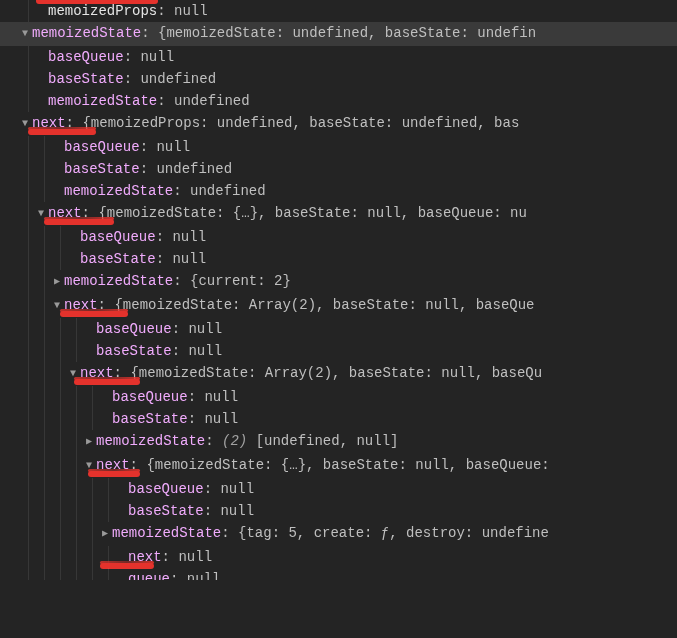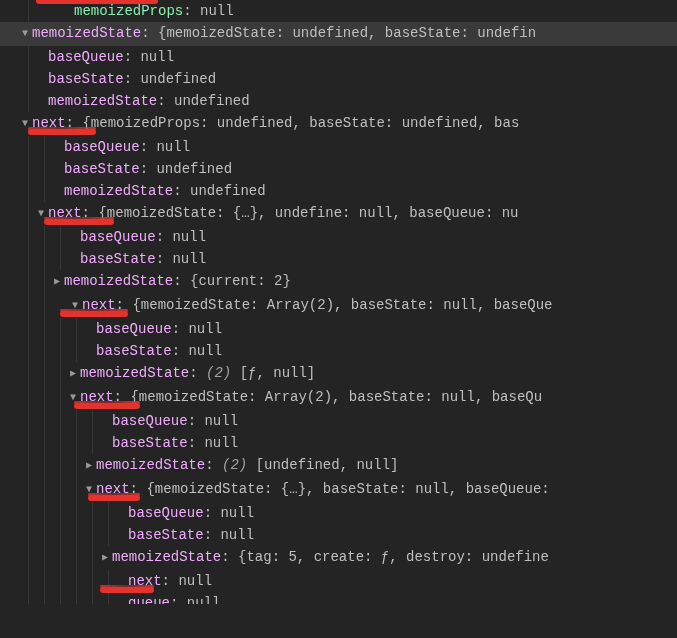--- a/index.html
+++ b/index.html
@@ -25,21 +25,21 @@
     text-align: center;
     user-select: none;
     font-size: 10px;
     margin-right: 2px;
     transform: translateY(-1px);
   }
   .arrow.down::before { content: "▼"; }
   .arrow.right::before { content: "▶"; }
   .arrow.none { visibility: hidden; }
   .key { color: #f0abfc; }
-  .key.muted { color: #86efac; margin-left: 26px; }
+  .key.muted { color: #e5e5e5; }
   .colon { color: #bfbfbf; }
   .str, .num, .val { color: #bfbfbf; }
   .italic { font-style: italic; color: #a2a2a2; }
   .hl { background: #3a3a3a; }
   .scribble {
     position: absolute;
     height: 6px;
     background: #e4322c;
     border-radius: 3px;
     pointer-events: none;
@@ -66,28 +66,27 @@
 <div class="tree" id="tree">
     <div class="row" style="padding-left: 36px;"><div class="guide" style="left: 28px;"></div><span class="arrow none"></span><span class="key muted">memoizedProps</span><span class="colon">: </span><span class="val">null</span><div class="scribble" style="left: 36px; width: 122px; top: -2px;"></div></div>
     <div class="row hl" style="padding-left: 20px;"><span class="arrow down"></span><span class="key">memoizedState</span><span class="colon">: </span><span class="val">{memoizedState: undefined, baseState: undefin</span></div>
     <div class="row" style="padding-left: 36px;"><div class="guide" style="left: 28px;"></div><span class="arrow none"></span><span class="key">baseQueue</span><span class="colon">: </span><span class="val">null</span></div>
     <div class="row" style="padding-left: 36px;"><div class="guide" style="left: 28px;"></div><span class="arrow none"></span><span class="key">baseState</span><span class="colon">: </span><span class="val">undefined</span></div>
     <div class="row" style="padding-left: 36px;"><div class="guide" style="left: 28px;"></div><span class="arrow none"></span><span class="key">memoizedState</span><span class="colon">: </span><span class="val">undefined</span></div>
     <div class="row" style="padding-left: 20px;"><span class="arrow down"></span><span class="key">next</span><span class="colon">: </span><span class="val">{memoizedProps: undefined, baseState: undefined, bas</span><div class="scribble" style="left: 28px; width: 68px; top: 17px;"></div></div>
     <div class="row" style="padding-left: 52px;"><div class="guide" style="left: 28px;"></div><div class="guide" style="left: 44px;"></div><span class="arrow none"></span><span class="key">baseQueue</span><span class="colon">: </span><span class="val">null</span></div>
     <div class="row" style="padding-left: 52px;"><div class="guide" style="left: 28px;"></div><div class="guide" style="left: 44px;"></div><span class="arrow none"></span><span class="key">baseState</span><span class="colon">: </span><span class="val">undefined</span></div>
     <div class="row" style="padding-left: 52px;"><div class="guide" style="left: 28px;"></div><div class="guide" style="left: 44px;"></div><span class="arrow none"></span><span class="key">memoizedState</span><span class="colon">: </span><span class="val">undefined</span></div>
-    <div class="row" style="padding-left: 36px;"><div class="guide" style="left: 28px;"></div><span class="arrow down"></span><span class="key">next</span><span class="colon">: </span><span class="val">{memoizedState: {…}, undefine: null, baseQueue: nu</span><div class="scribble" style="left: 44px; width: 70px; top: 17px;"></div></div>
+    <div class="row" style="padding-left: 36px;"><div class="guide" style="left: 28px;"></div><span class="arrow down"></span><span class="key">next</span><span class="colon">: </span><span class="val">{memoizedState: {…}, baseState: null, baseQueue: nu</span><div class="scribble" style="left: 44px; width: 70px; top: 17px;"></div></div>
     <div class="row" style="padding-left: 68px;"><div class="guide" style="left: 28px;"></div><div class="guide" style="left: 44px;"></div><div class="guide" style="left: 60px;"></div><span class="arrow none"></span><span class="key">baseQueue</span><span class="colon">: </span><span class="val">null</span></div>
     <div class="row" style="padding-left: 68px;"><div class="guide" style="left: 28px;"></div><div class="guide" style="left: 44px;"></div><div class="guide" style="left: 60px;"></div><span class="arrow none"></span><span class="key">baseState</span><span class="colon">: </span><span class="val">null</span></div>
     <div class="row" style="padding-left: 52px;"><div class="guide" style="left: 28px;"></div><div class="guide" style="left: 44px;"></div><span class="arrow right"></span><span class="key">memoizedState</span><span class="colon">: </span><span class="val">{current: 2}</span></div>
-    <div class="row" style="padding-left: 70px;"><div class="guide" style="left: 28px;"></div><div class="guide" style="left: 44px;"></div><span class="arrow down"></span><span class="key">next</span><span class="colon">: </span><span class="val">{memoizedState: Array(2), baseState: null, baseQue</span><div class="scribble" style="left: 60px; width: 68px; top: 17px;"></div></div>
+    <div class="row" style="padding-left: 52px;"><div class="guide" style="left: 28px;"></div><div class="guide" style="left: 44px;"></div><span class="arrow down"></span><span class="key">next</span><span class="colon">: </span><span class="val">{memoizedState: Array(2), baseState: null, baseQue</span><div class="scribble" style="left: 60px; width: 68px; top: 17px;"></div></div>
     <div class="row" style="padding-left: 84px;"><div class="guide" style="left: 28px;"></div><div class="guide" style="left: 44px;"></div><div class="guide" style="left: 60px;"></div><div class="guide" style="left: 76px;"></div><span class="arrow none"></span><span class="key">baseQueue</span><span class="colon">: </span><span class="val">null</span></div>
     <div class="row" style="padding-left: 84px;"><div class="guide" style="left: 28px;"></div><div class="guide" style="left: 44px;"></div><div class="guide" style="left: 60px;"></div><div class="guide" style="left: 76px;"></div><span class="arrow none"></span><span class="key">baseState</span><span class="colon">: </span><span class="val">null</span></div>
-    <div class="row" style="padding-left: 68px;"><div class="guide" style="left: 28px;"></div><div class="guide" style="left: 44px;"></div><div class="guide" style="left: 60px;"></div><span class="arrow right"></span><span class="key">memoizedState</span><span class="colon">: </span><span class="italic">(2) </span><span class="val">[ƒ, null]</span></div>
     <div class="row" style="padding-left: 68px;"><div class="guide" style="left: 28px;"></div><div class="guide" style="left: 44px;"></div><div class="guide" style="left: 60px;"></div><span class="arrow down"></span><span class="key">next</span><span class="colon">: </span><span class="val">{memoizedState: Array(2), baseState: null, baseQu</span><div class="scribble" style="left: 74px; width: 66px; top: 17px;"></div></div>
     <div class="row" style="padding-left: 100px;"><div class="guide" style="left: 28px;"></div><div class="guide" style="left: 44px;"></div><div class="guide" style="left: 60px;"></div><div class="guide" style="left: 76px;"></div><div class="guide" style="left: 92px;"></div><span class="arrow none"></span><span class="key">baseQueue</span><span class="colon">: </span><span class="val">null</span></div>
     <div class="row" style="padding-left: 100px;"><div class="guide" style="left: 28px;"></div><div class="guide" style="left: 44px;"></div><div class="guide" style="left: 60px;"></div><div class="guide" style="left: 76px;"></div><div class="guide" style="left: 92px;"></div><span class="arrow none"></span><span class="key">baseState</span><span class="colon">: </span><span class="val">null</span></div>
     <div class="row" style="padding-left: 84px;"><div class="guide" style="left: 28px;"></div><div class="guide" style="left: 44px;"></div><div class="guide" style="left: 60px;"></div><div class="guide" style="left: 76px;"></div><span class="arrow right"></span><span class="key">memoizedState</span><span class="colon">: </span><span class="italic">(2) </span><span class="val">[undefined, null]</span></div>
     <div class="row" style="padding-left: 84px;"><div class="guide" style="left: 28px;"></div><div class="guide" style="left: 44px;"></div><div class="guide" style="left: 60px;"></div><div class="guide" style="left: 76px;"></div><span class="arrow down"></span><span class="key">next</span><span class="colon">: </span><span class="val">{memoizedState: {…}, baseState: null, baseQueue:</span><div class="scribble" style="left: 88px; width: 52px; top: 17px;"></div></div>
     <div class="row" style="padding-left: 116px;"><div class="guide" style="left: 28px;"></div><div class="guide" style="left: 44px;"></div><div class="guide" style="left: 60px;"></div><div class="guide" style="left: 76px;"></div><div class="guide" style="left: 92px;"></div><div class="guide" style="left: 108px;"></div><span class="arrow none"></span><span class="key">baseQueue</span><span class="colon">: </span><span class="val">null</span></div>
     <div class="row" style="padding-left: 116px;"><div class="guide" style="left: 28px;"></div><div class="guide" style="left: 44px;"></div><div class="guide" style="left: 60px;"></div><div class="guide" style="left: 76px;"></div><div class="guide" style="left: 92px;"></div><div class="guide" style="left: 108px;"></div><span class="arrow none"></span><span class="key">baseState</span><span class="colon">: </span><span class="val">null</span></div>
     <div class="row" style="padding-left: 100px;"><div class="guide" style="left: 28px;"></div><div class="guide" style="left: 44px;"></div><div class="guide" style="left: 60px;"></div><div class="guide" style="left: 76px;"></div><div class="guide" style="left: 92px;"></div><span class="arrow right"></span><span class="key">memoizedState</span><span class="colon">: </span><span class="val">{tag: 5, create: ƒ, destroy: undefine</span></div>
     <div class="row" style="padding-left: 116px;"><div class="guide" style="left: 28px;"></div><div class="guide" style="left: 44px;"></div><div class="guide" style="left: 60px;"></div><div class="guide" style="left: 76px;"></div><div class="guide" style="left: 92px;"></div><div class="guide" style="left: 108px;"></div><span class="arrow none"></span><span class="key">next</span><span class="colon">: </span><span class="val">null</span><div class="scribble" style="left: 100px; width: 54px; top: 17px;"></div></div>
     <div class="row cutoff" style="padding-left: 116px; height: 12px; overflow: hidden; line-height: 22px;"><div class="guide" style="left: 28px;"></div><div class="guide" style="left: 44px;"></div><div class="guide" style="left: 60px;"></div><div class="guide" style="left: 76px;"></div><div class="guide" style="left: 92px;"></div><div class="guide" style="left: 108px;"></div><span class="arrow none"></span><span class="key">queue</span><span class="colon">: </span><span class="val">null</span></div>

